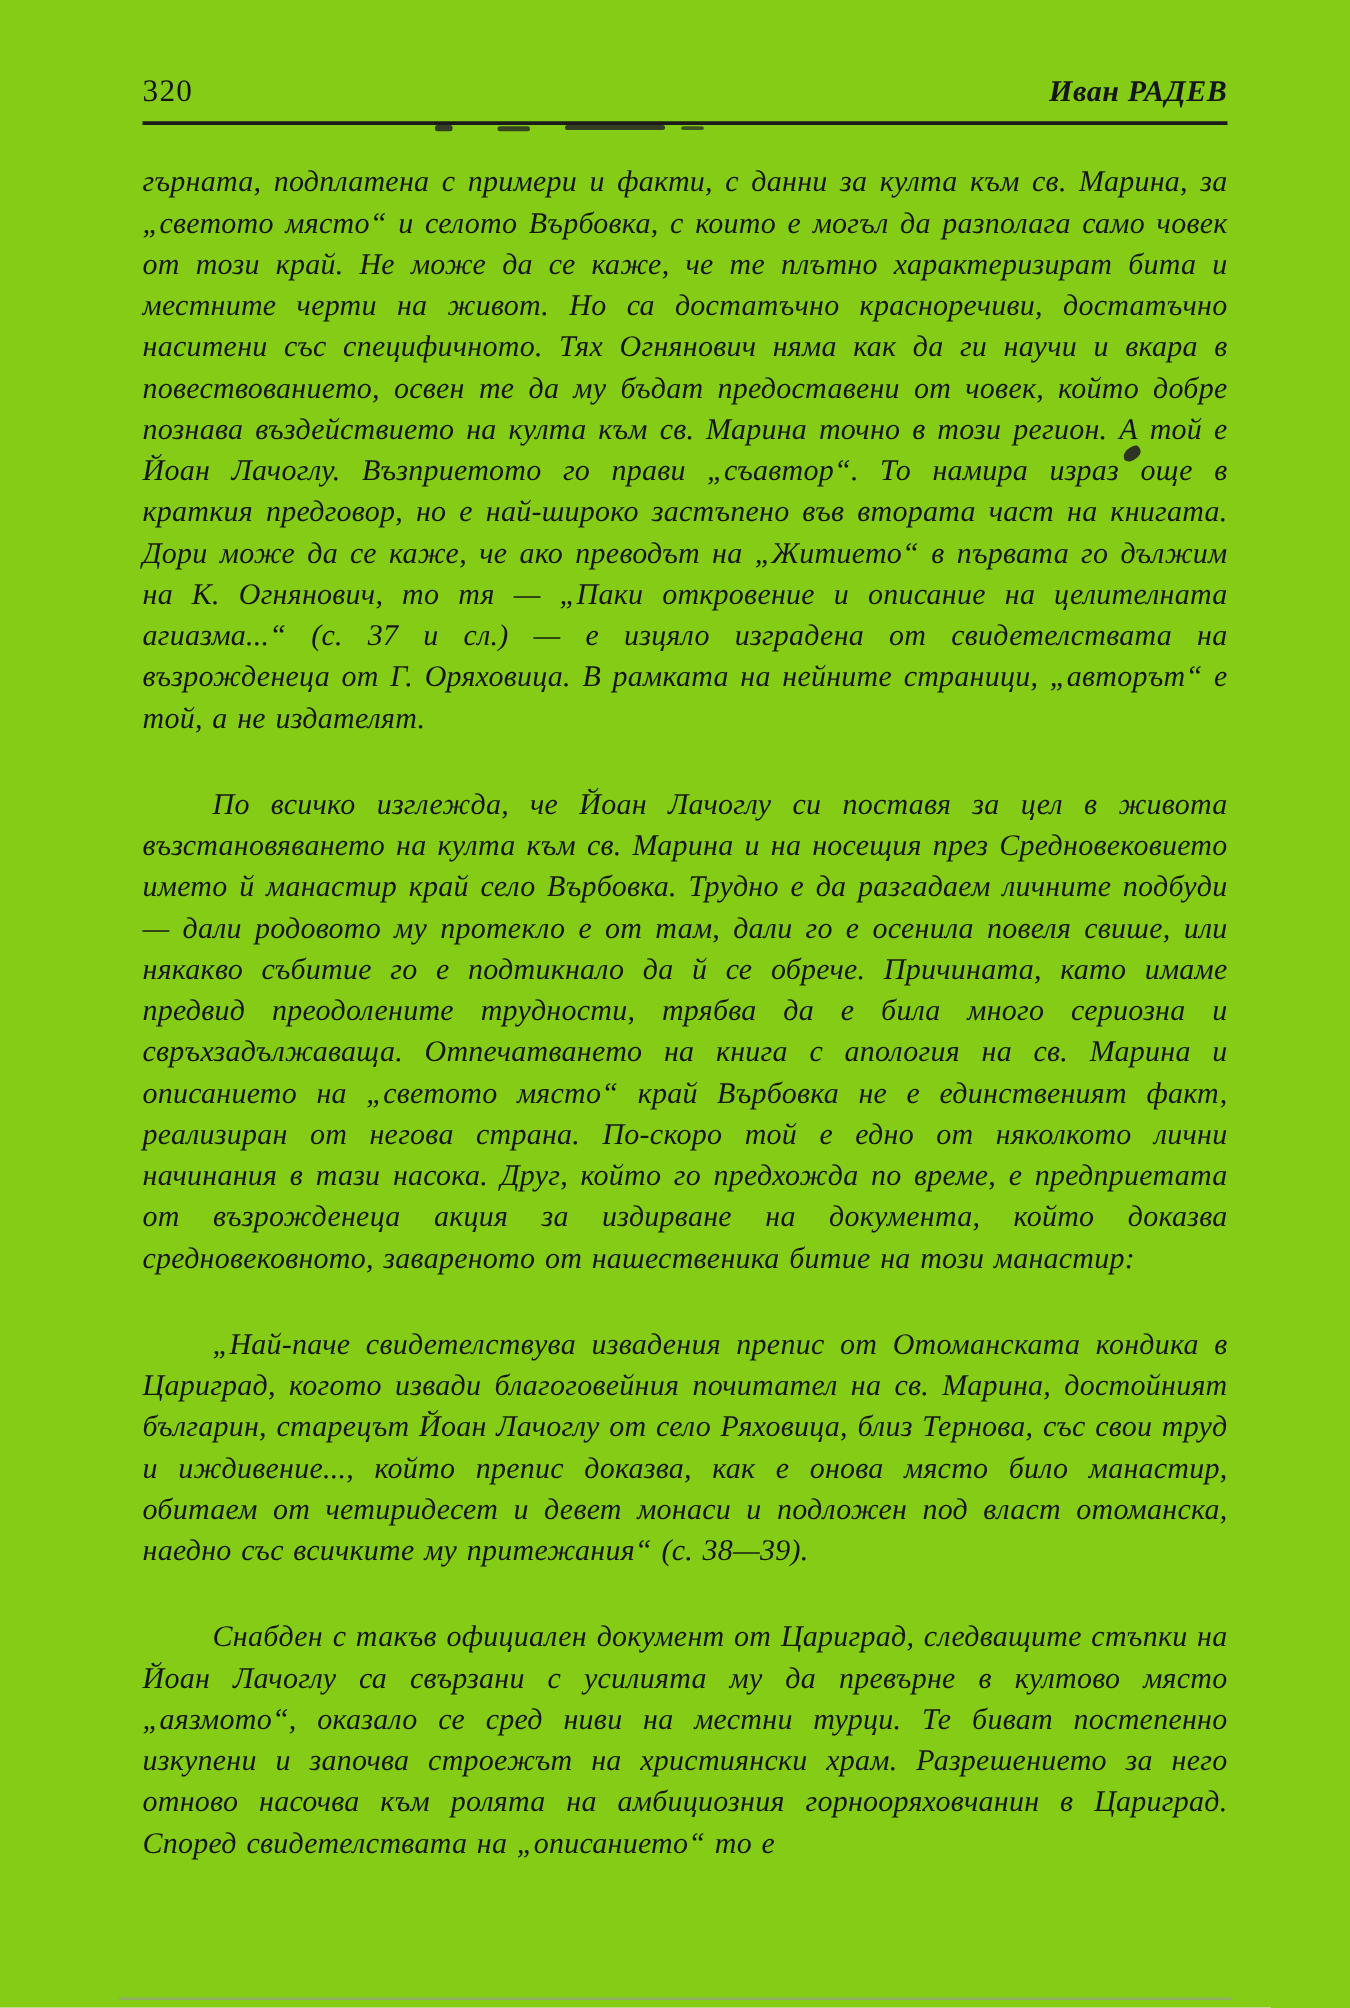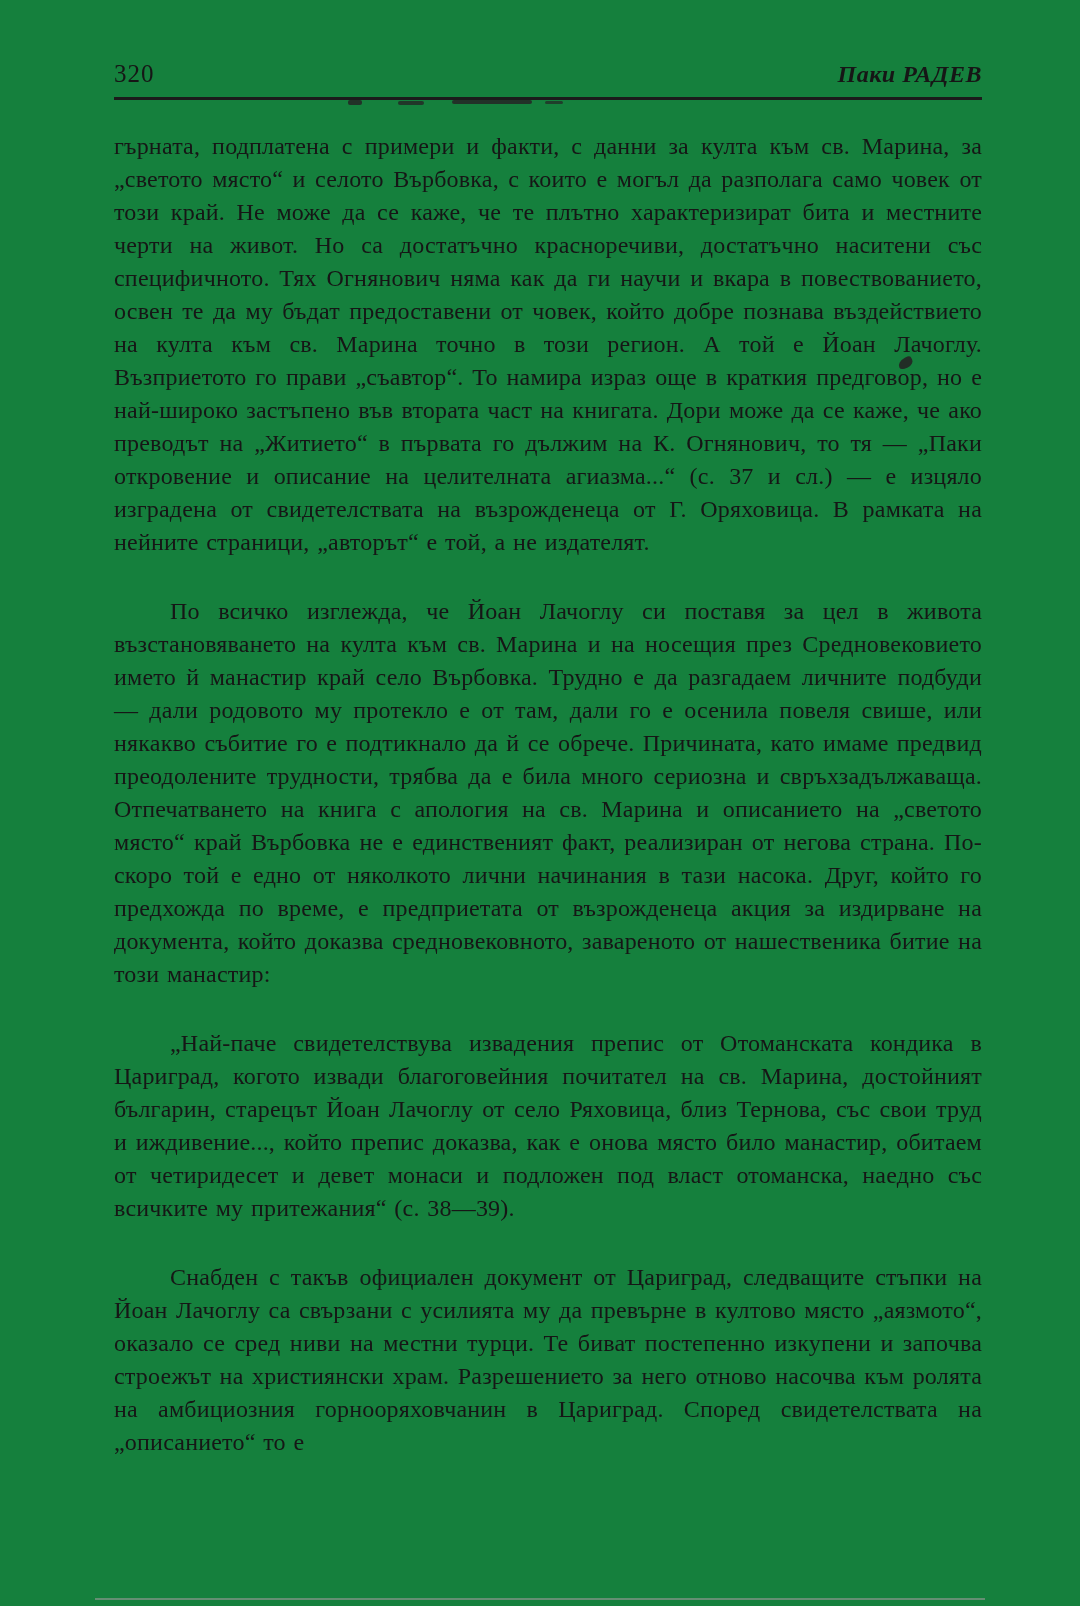--- a/index.html
+++ b/index.html
@@ -5,21 +5,21 @@
   html, body {
     margin: 0;
     padding: 0;
     background: #e9e9e7;
   }
   .page {
     position: relative;
     width: 1080px;
     height: 1606px;
     margin: 0 auto;
-    background: #15803d;
+    background: #84cc16;
     box-sizing: border-box;
     padding: 60px 98px 0 114px;
     font-family: "Liberation Serif", "DejaVu Serif", serif;
     color: #161616;
     overflow: hidden;
   }
   .page-header {
     display: flex;
     justify-content: space-between;
     align-items: baseline;
@@ -34,20 +34,21 @@
     font-style: italic;
     letter-spacing: 0.5px;
   }
   .header-rule {
     margin-top: 9px;
     height: 2.5px;
     background: #1b1b1b;
   }
   .body-text {
     margin-top: 30px;
+    font-style: italic;
   }
   .para {
     margin: 0;
     font-size: 24px;
     line-height: 33px;
     text-align: justify;
     letter-spacing: 0.2px;
     word-spacing: 1.5px;
   }
   .para.indent {
@@ -74,21 +75,21 @@
     background: #9a9a98; opacity: .6;
   }
 </style>
 </head>
 <body>
 
 <div class="page">
 
   <header class="page-header">
     <span class="page-number">320</span>
-    <span class="running-head">Паки РАДЕВ</span>
+    <span class="running-head">Иван РАДЕВ</span>
   </header>
 
   <div class="header-rule"></div>
 
   <span class="artifact smudge-1"></span>
   <span class="artifact smudge-2"></span>
   <span class="artifact smudge-3"></span>
   <span class="artifact smudge-4"></span>
   <span class="artifact ink-blot"></span>
   <span class="artifact bottom-rule"></span>

